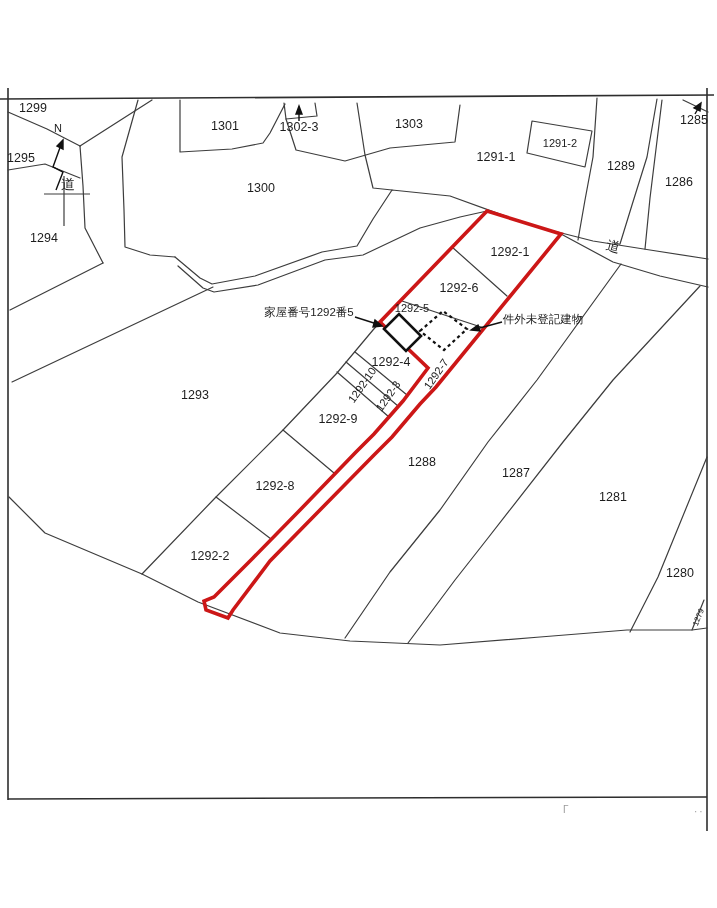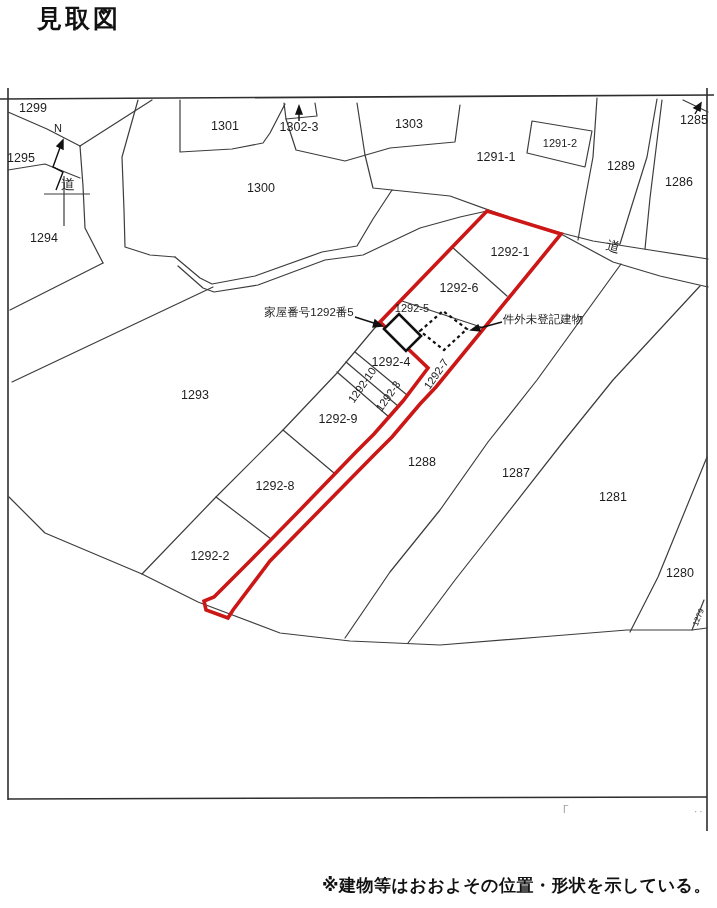--- a/index.html
+++ b/index.html
@@ -17,21 +17,20 @@
   svg .lbl-sm{font-size:11px;}
   svg .lbl-xs{font-size:8px;}
   svg .road-lbl{font-size:14px;}
   svg .ann{font-size:11.5px;}
 </style>
 </head>
 <body>
 
 <div class="page">
 
-  <div class="doc-title">見取図</div>
 
   <svg width="717" height="908" viewBox="0 0 717 908">
 
     <g stroke="#2e2e2e" stroke-width="1.6" fill="none">
       <line x1="0" y1="99" x2="714" y2="95"></line>
       <line x1="8" y1="88" x2="8" y2="800"></line>
       <line x1="707" y1="88" x2="707" y2="831"></line>
       <line x1="8" y1="799" x2="707" y2="797"></line>
     </g>
 
@@ -130,14 +129,13 @@
       <text class="lbl" x="680" y="577">1280</text>
       <text class="lbl-xs" x="698" y="620" transform="rotate(-68 698 617)">1279</text>
       <text class="ann" x="309" y="316">家屋番号1292番5</text>
       <text class="ann" x="543" y="323" text-anchor="middle">件外未登記建物</text>
     </g>
   </svg>
 
   <div class="corner-mark mark-left">Γ</div>
   <div class="corner-mark mark-right">··</div>
 
-  <div class="footnote">※建物等はおおよその位置・形状を示している。</div>
 </div>
 
 </body></html>

